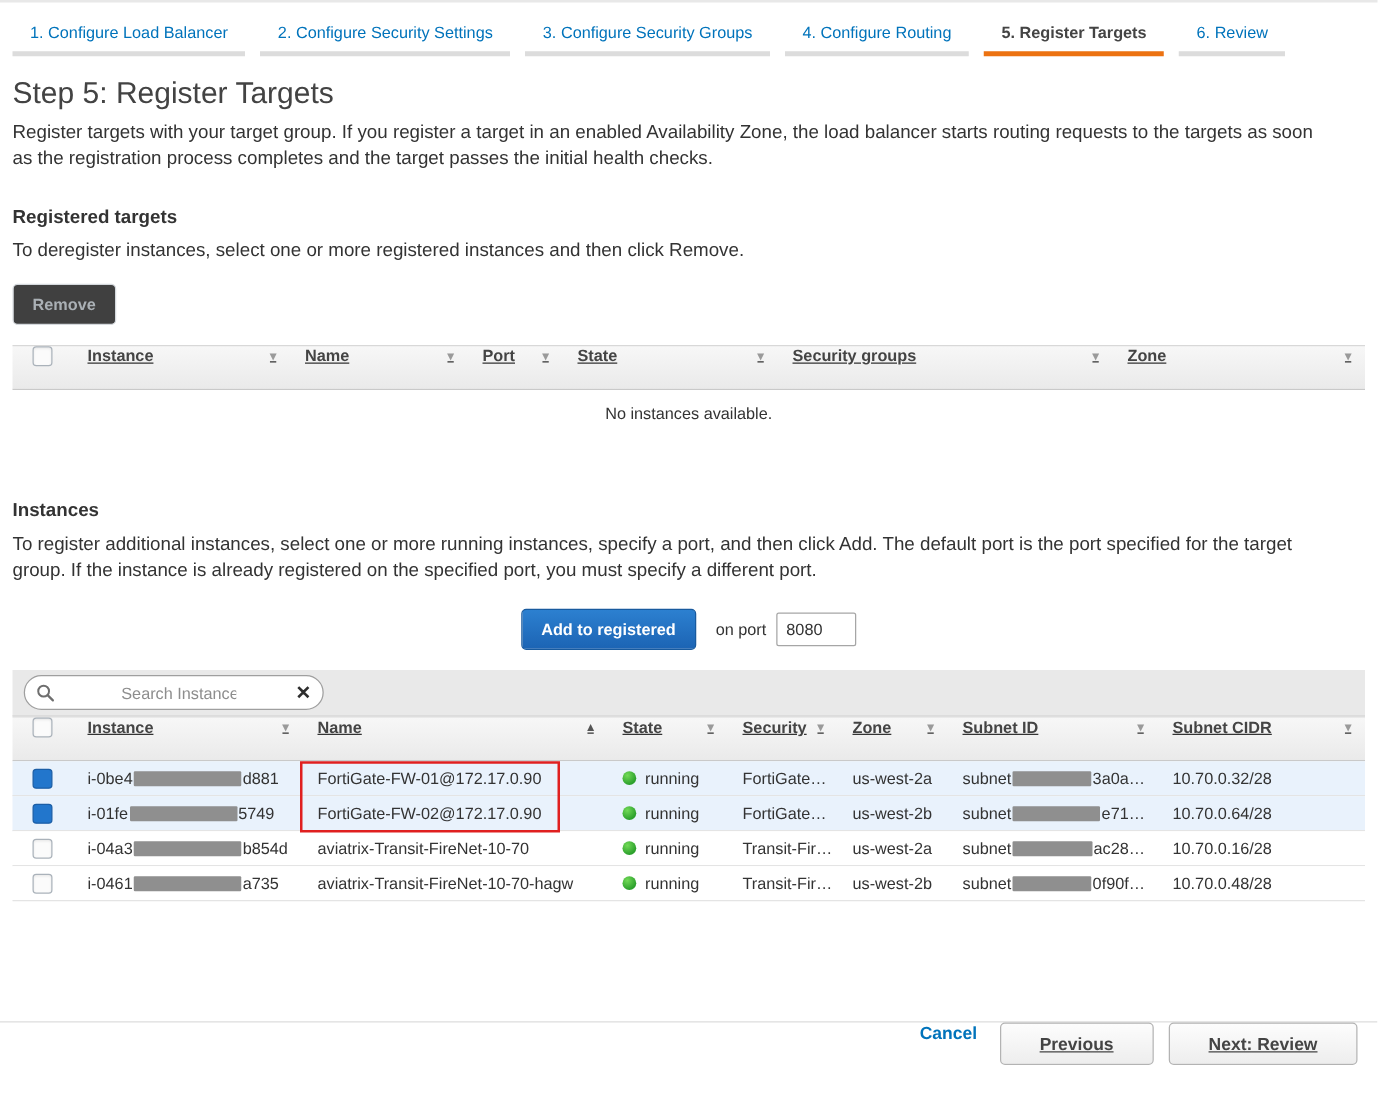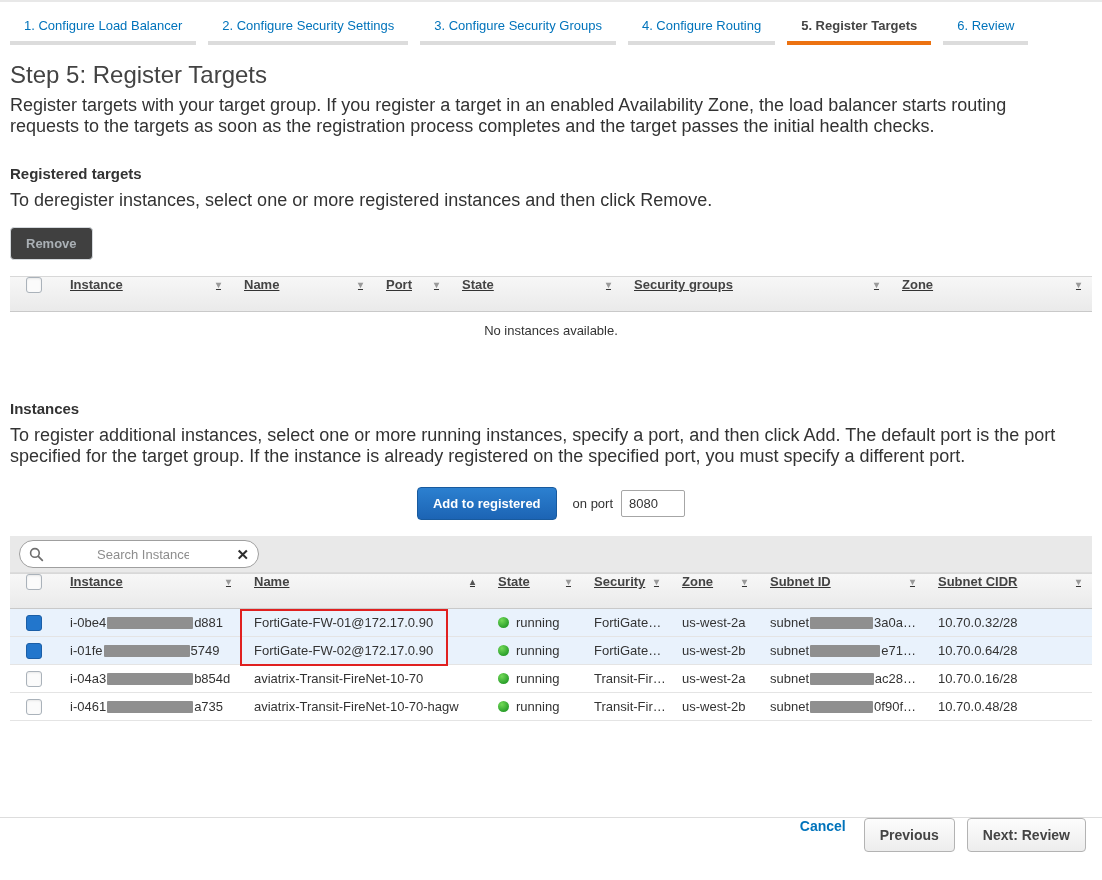--- a/index.html
+++ b/index.html
@@ -14,21 +14,21 @@
   .tabs { display:flex; padding: 10px 0 0 10px; }
   .tab {
     color:#0073bb; font-size:13px; cursor:pointer;
     padding: 6px 14px 8px 14px; margin-right: 12px;
     border-bottom: 4px solid #dcdcdc; white-space: nowrap;
   }
   .tab.active { color:#444; font-weight: bold; border-bottom-color:#ec7211; }
   
   main { padding: 0 10px; }
   h1 { font-size: 24px; font-weight: 400; color:#434343; margin: 16px 0 6px; }
-  .desc { font-size: 18px; color:#333; line-height: 21px; max-width: 1060px; }
+  .desc { font-size: 15px; color:#333; line-height: 21px; max-width: 1060px; }
   h2 { font-size: 15px; font-weight: bold; color:#333; }
   .sec-head1 { margin-top: 28px; }
   .sec-head2 { margin-top: 48px; }
   .sec-desc { margin-top: 8px; }
   
   .btn {
     font-family: inherit; font-size: 13px; font-weight: bold;
     border-radius: 4px; padding: 8px 15px; cursor: pointer;
   }
   .btn.disabled {
@@ -113,21 +113,21 @@
   footer {
     position: absolute; left: 0; right: 0; bottom: 0; height: 63px;
     border-top: 1px solid #ddd; background:#fff;
     display:flex; align-items:flex-start; justify-content:flex-end;
     padding: 0 16px; gap: 12px;
   }
   .cancel-link { color:#0073bb; font-weight: bold; font-size: 14px; cursor:pointer; margin-right: 6px; }
   .footer-btn {
     font-family: inherit; font-size: 14px; font-weight: bold; color:#444;
     background: linear-gradient(#fdfdfd,#ededed); border: 1px solid #b3b3b3;
-    border-radius: 4px; padding: 8px 15px; cursor: pointer;
+    border-radius: 4px; padding: 8px 31px; cursor: pointer; text-decoration: underline;
   }
 </style>
 </head>
 <body>
 
 <nav class="tabs">
   <div class="tab">1. Configure Load Balancer</div>
   <div class="tab">2. Configure Security Settings</div>
   <div class="tab">3. Configure Security Groups</div>
   <div class="tab">4. Configure Routing</div>

